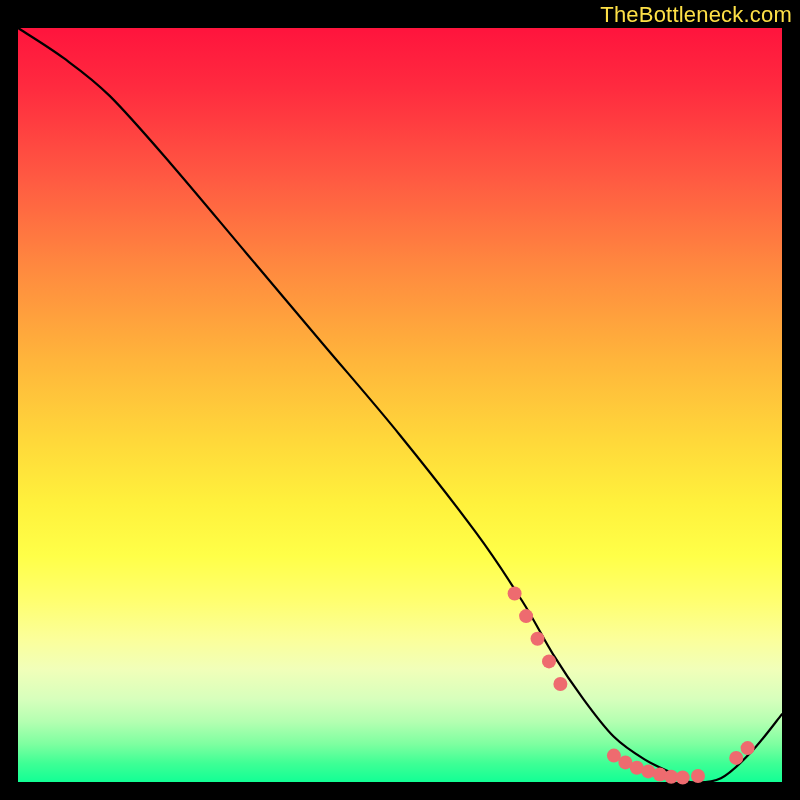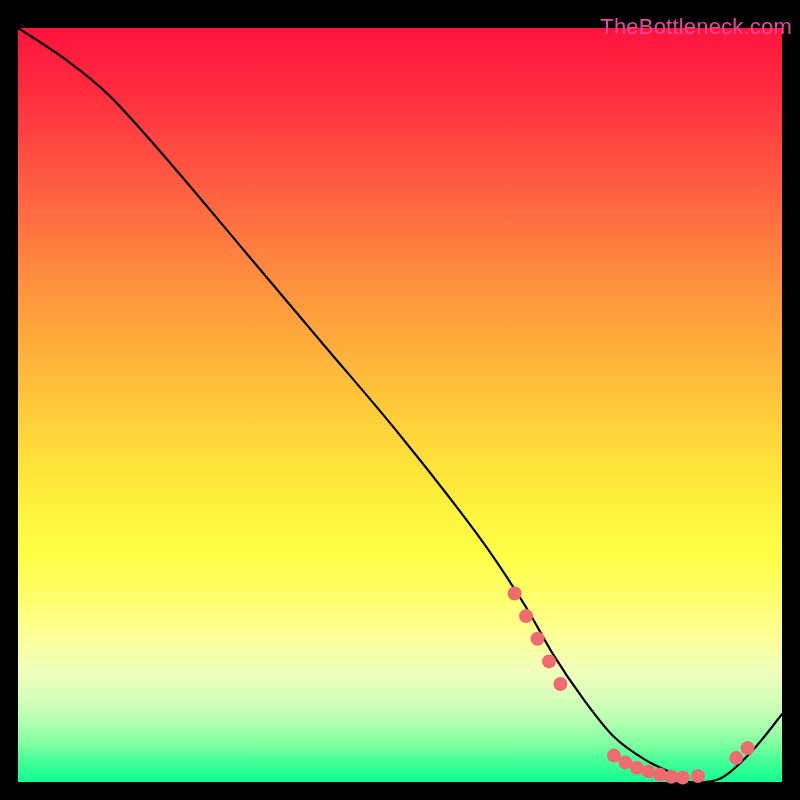--- a/index.html
+++ b/index.html
@@ -12,23 +12,23 @@
     font-family: Arial, Helvetica, sans-serif;
   }
   .frame {
     position: relative;
     width: 800px;
     height: 800px;
     background: #000;
   }
   .watermark {
     position: absolute;
-    top: 14px;
+    top: 2px;
     right: 8px;
-    color: #ec4899;
+    color: #fde047;
     font-size: 22px;
     font-weight: 500;
     letter-spacing: 0.2px;
     z-index: 10;
   }
   .plot {
     position: absolute;
     left: 18px;
     top: 28px;
     width: 764px;

